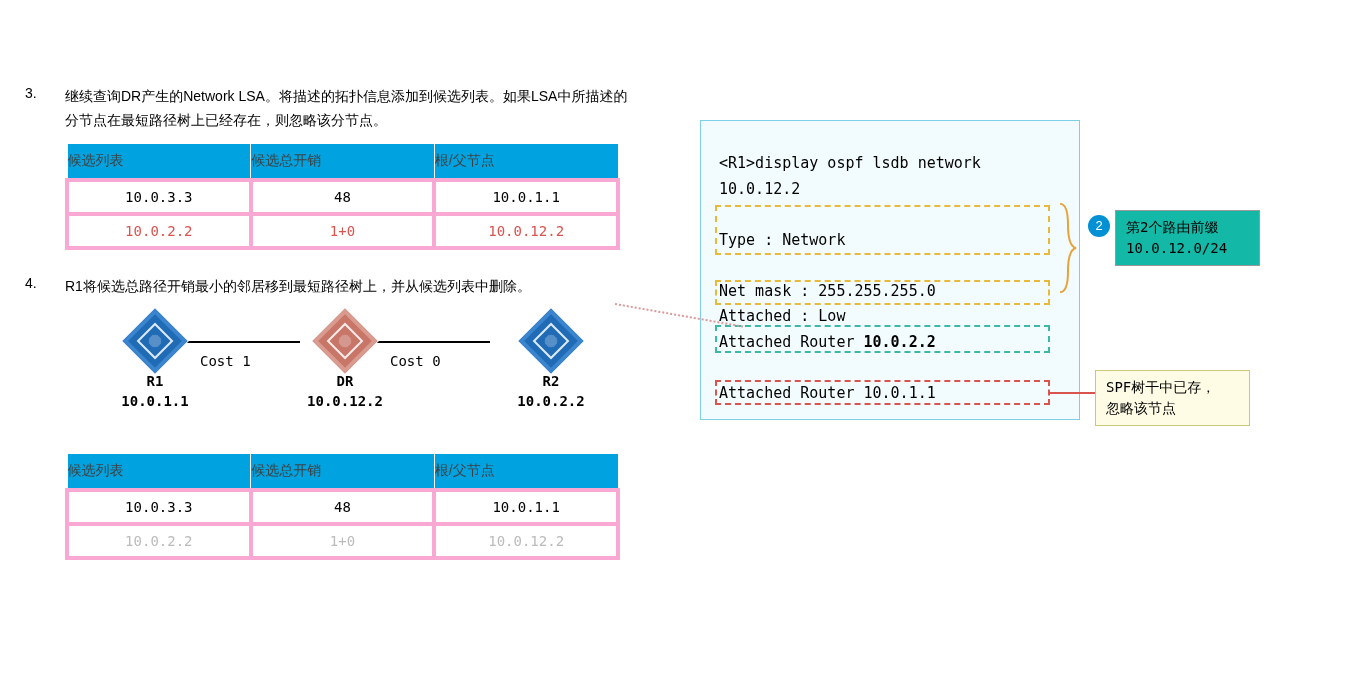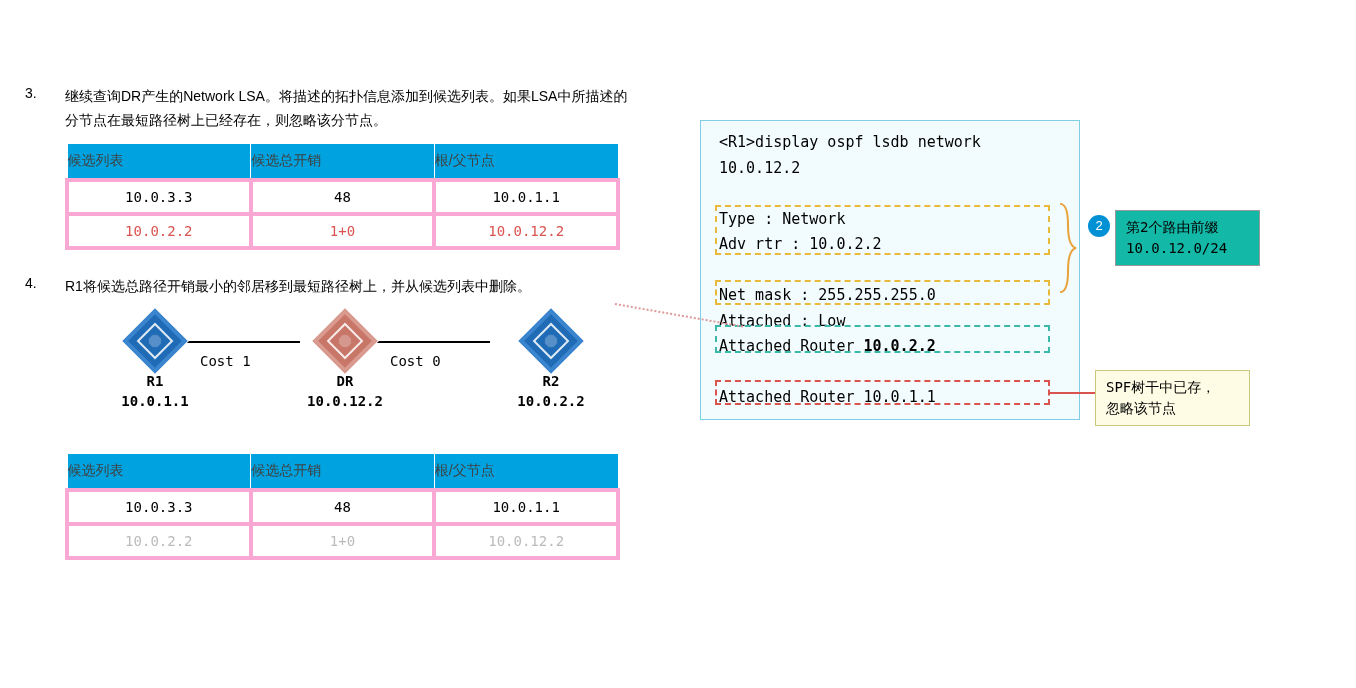--- a/index.html
+++ b/index.html
@@ -102,21 +102,21 @@
     font-size: 14px;
   }
   .right-box {
     position: absolute;
     left: 700px;
     top: 120px;
     width: 380px;
     height: 300px;
     border: 1px solid #7fcfe6;
     background: #f2fbfd;
-    padding: 9px 18px;
+    padding: 30px 18px;
     font-family: "SimSun", Consolas, monospace;
     font-size: 15px;
     line-height: 1.7;
   }
   .dash-box {
     position: absolute;
     border: 2px dashed;
     pointer-events: none;
   }
   .dash-yellow { border-color: #e8b93a; }
@@ -237,21 +237,20 @@
     </tr>
   </tbody>
     </table>
 
 </div>
 
 <div class="right-box">
   <div>&lt;R1&gt;display ospf lsdb network 10.0.12.2</div>
   <div>&nbsp;</div>
   <div>Type      : Network</div>
-  <div>Adv rtr   : 10.0.2.2</div>
   <div>&nbsp;</div>
   <div>Net mask  : 255.255.255.0</div>
   <div>  Attached  : Low</div>
   <div><span>     Attached Router </span><b>10.0.2.2</b></div>
   <div>&nbsp;</div>
   <div><span>     Attached Router </span><span>10.0.1.1</span></div>
 </div>
 
 <div class="dash-box dash-yellow" style="left:715px; top:205px; width:335px; height:50px;"></div>
 <div class="dash-box dash-yellow" style="left:715px; top:280px; width:335px; height:25px;"></div>

